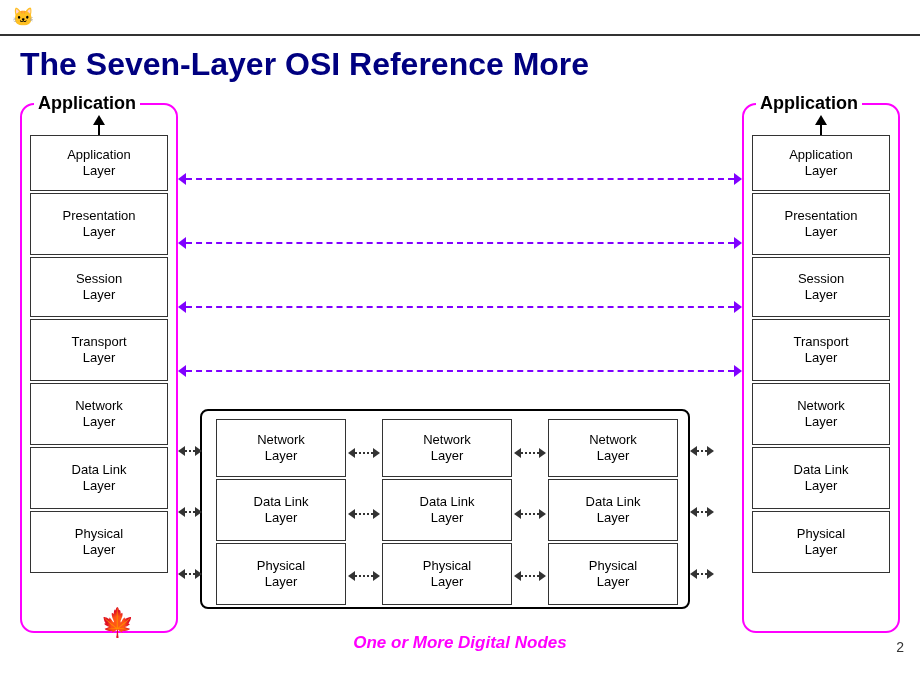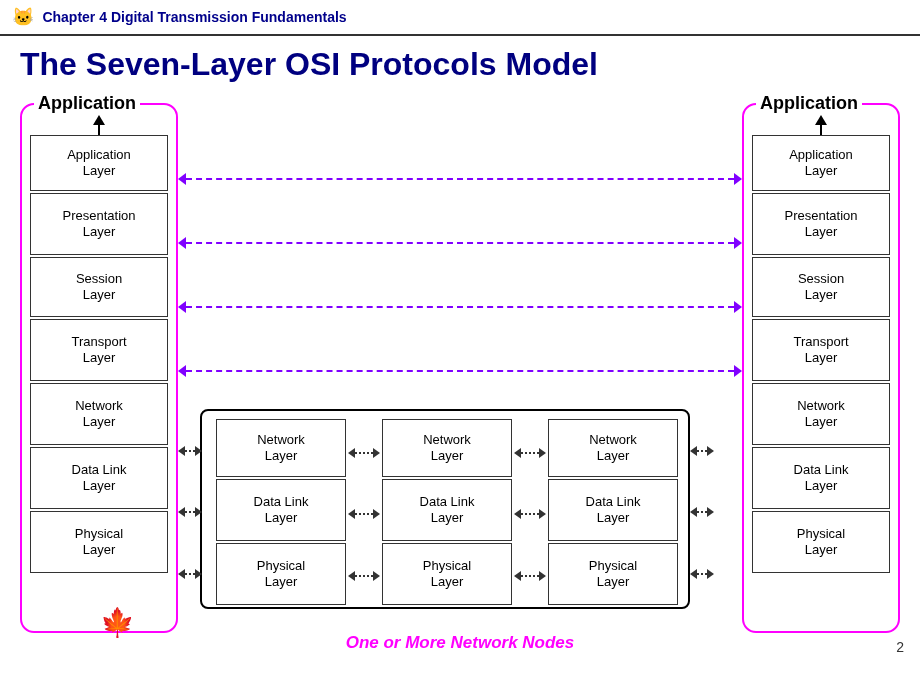--- a/index.html
+++ b/index.html
@@ -136,24 +136,23 @@
       bottom: 20px;
       left: 100px;
       font-size: 28px;
     }
   </style>
 </head>
 <body>
 
 <div class="header">
   <span class="header-icon">🐱</span>
-  <span>Chapter  4   Digital  Transmission  Fundamentals</span>
 </div>
 
-<div class="main-title">The Seven-Layer OSI Protocols Model</div>
+<div class="main-title">The Seven-Layer OSI Reference More</div>
 
 <div class="diagram-area">
 
   <div class="system-box" style="left:20px; top:14px; width:158px; height:530px;">
     <span class="system-label">Application</span>
 
     <div style="position:absolute; top:10px; left:50%; transform:translateX(-50%); display:flex; flex-direction:column; align-items:center;">
       <div style="width:0;height:0;border-left:6px solid transparent;border-right:6px solid transparent;border-bottom:10px solid #000;"></div>
       <div style="width:2px;height:10px;background:#000;"></div>
     </div>
@@ -299,19 +298,19 @@
     <div style="flex:1;border-top:2px dotted #333;"></div>
     <div style="width:0;height:0;border-top:5px solid transparent;border-bottom:5px solid transparent;border-left:7px solid #333;"></div>
   </div>
 
   <div style="position:absolute; top:480px; left:690px; width:24px; display:flex; align-items:center;">
     <div style="width:0;height:0;border-top:5px solid transparent;border-bottom:5px solid transparent;border-right:7px solid #333;"></div>
     <div style="flex:1;border-top:2px dotted #333;"></div>
     <div style="width:0;height:0;border-top:5px solid transparent;border-bottom:5px solid transparent;border-left:7px solid #333;"></div>
   </div>
 
-  <div class="bottom-label" style="bottom:6px; left:0;">One or More Network Nodes</div>
+  <div class="bottom-label" style="bottom:6px; left:0;">One or More Digital Nodes</div>
 
   <div class="leaf-icon">🍁</div>
 
   <div class="page-num">2</div>
 
 </div>
 
 </body></html>

